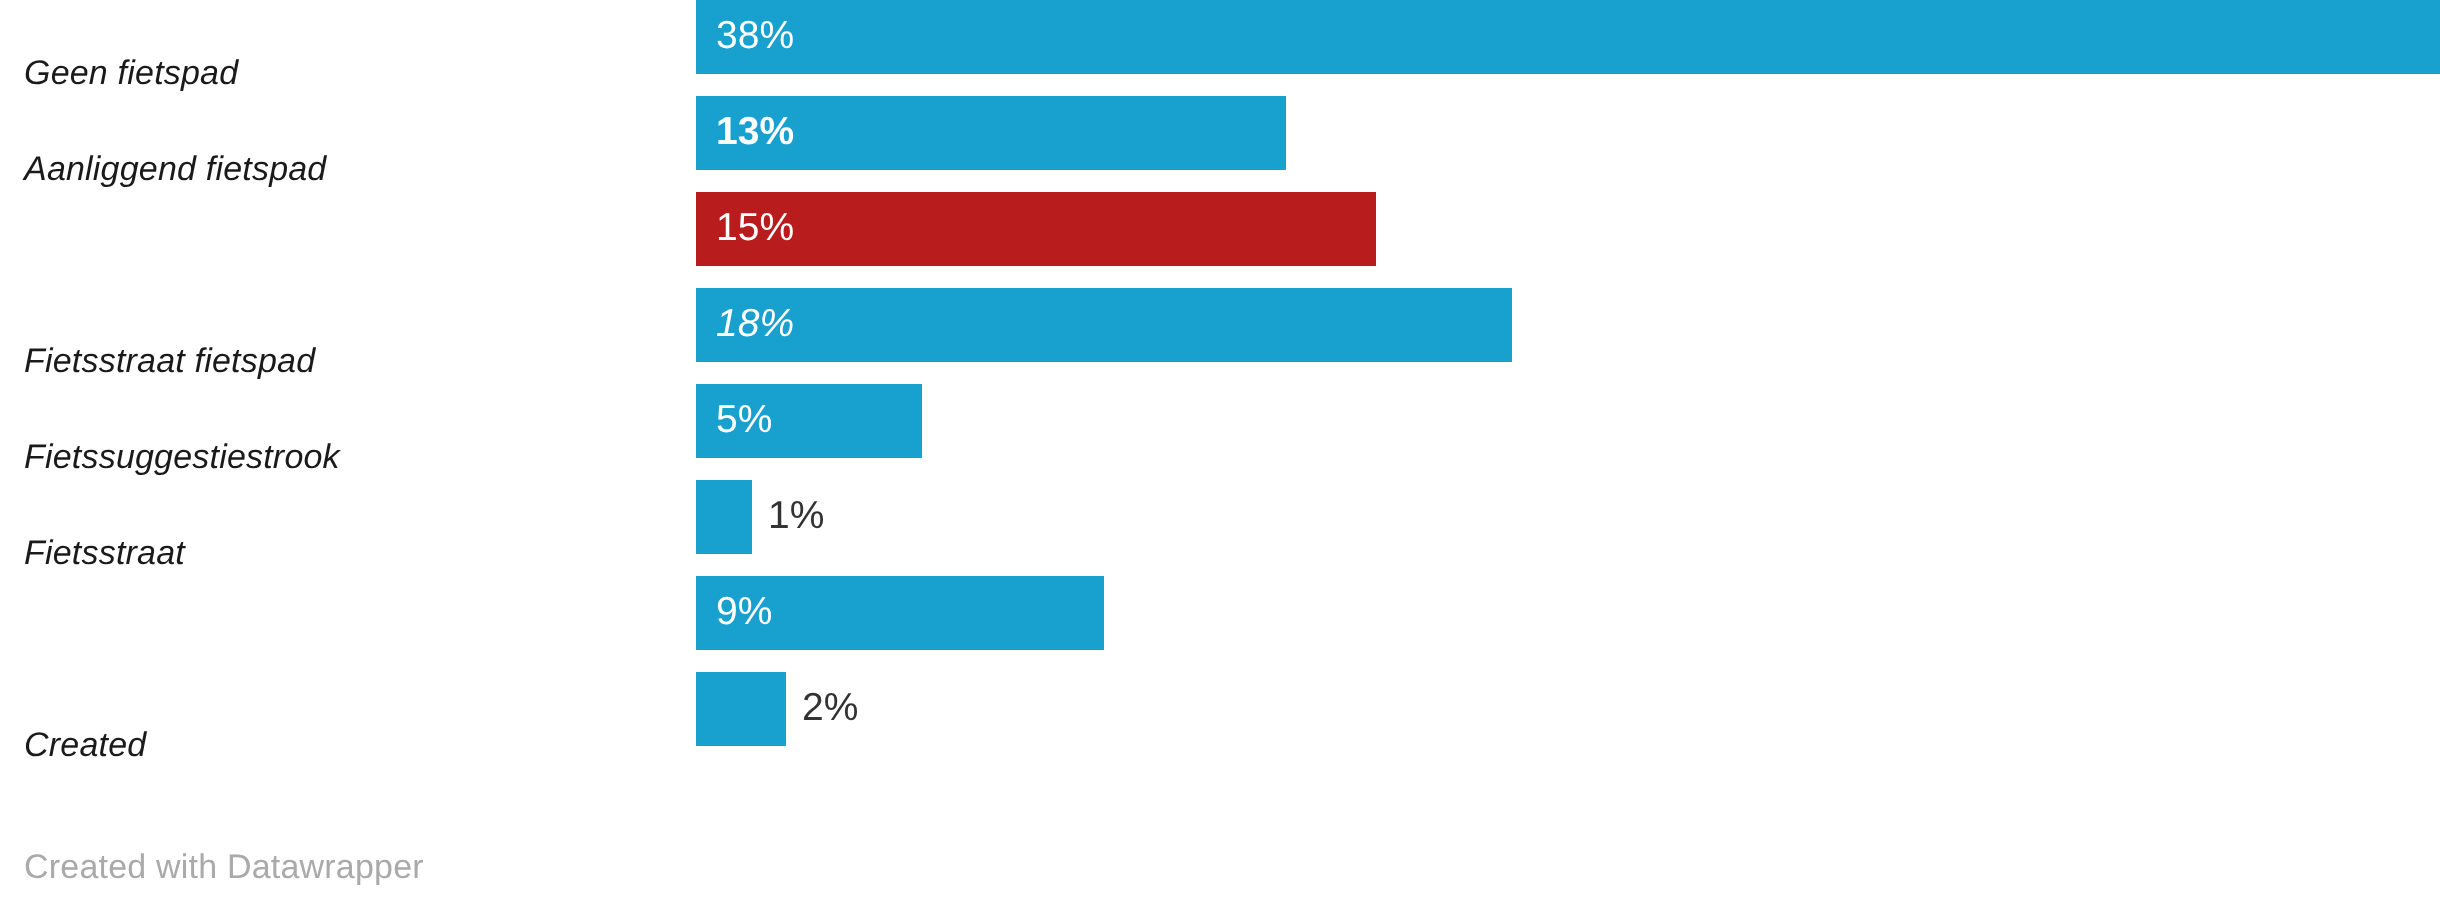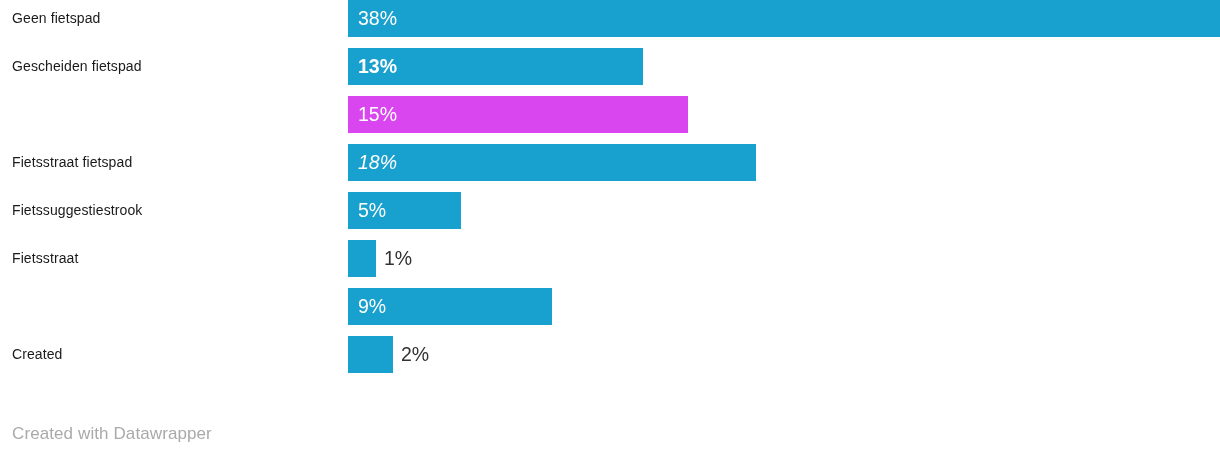--- a/index.html
+++ b/index.html
@@ -27,27 +27,28 @@
     height: 400px;
   }
   .bar-row {
     position: relative;
     height: 48px;
     width: 1220px;
   }
   .row-label {
     position: absolute;
     left: 12px;
-    top: 0;
+    top: 18px;
     height: 37px;
     line-height: 37px;
-    font-size: 14px;
+    font-size: 17px;
     color: #1a1a1a;
     white-space: nowrap;
     letter-spacing: 0.1px;
+    font-style: italic;
   }
   .bar-track {
     position: absolute;
     left: 348px;
     top: 0;
     height: 37px;
     width: 862px;
   }
   .bar-fill {
     position: absolute;
@@ -94,31 +95,31 @@
     <div class="bar-row">
       <div class="row-label">Geen fietspad</div>
       <div class="bar-track">
         <div class="bar-fill" style="width: 862px; background: rgb(24, 160, 206); padding-left: 17px;">
           <span class="bar-value-inside">38%</span>
         </div>
       </div>
     </div>
 
     <div class="bar-row">
-      <div class="row-label">Gescheiden fietspad</div>
+      <div class="row-label">Aanliggend fietspad</div>
       <div class="bar-track">
         <div class="bar-fill" style="width: 295px; background: rgb(24, 160, 206); font-weight: bold;">
           <span class="bar-value-inside">13%</span>
         </div>
       </div>
     </div>
 
     <div class="bar-row">
       <div class="bar-track">
-        <div class="bar-fill" style="width: 340px; background: #d946ef;">
+        <div class="bar-fill" style="width: 340px; background: #b91c1c;">
           <span class="bar-value-inside">15%</span>
         </div>
       </div>
     </div>
 
     <div class="bar-row">
       <div class="row-label">Fietsstraat fietspad</div>
       <div class="bar-track">
         <div class="bar-fill" style="width: 408px; background: rgb(24, 160, 206); font-style: italic;">
           <span class="bar-value-inside">18%</span>

